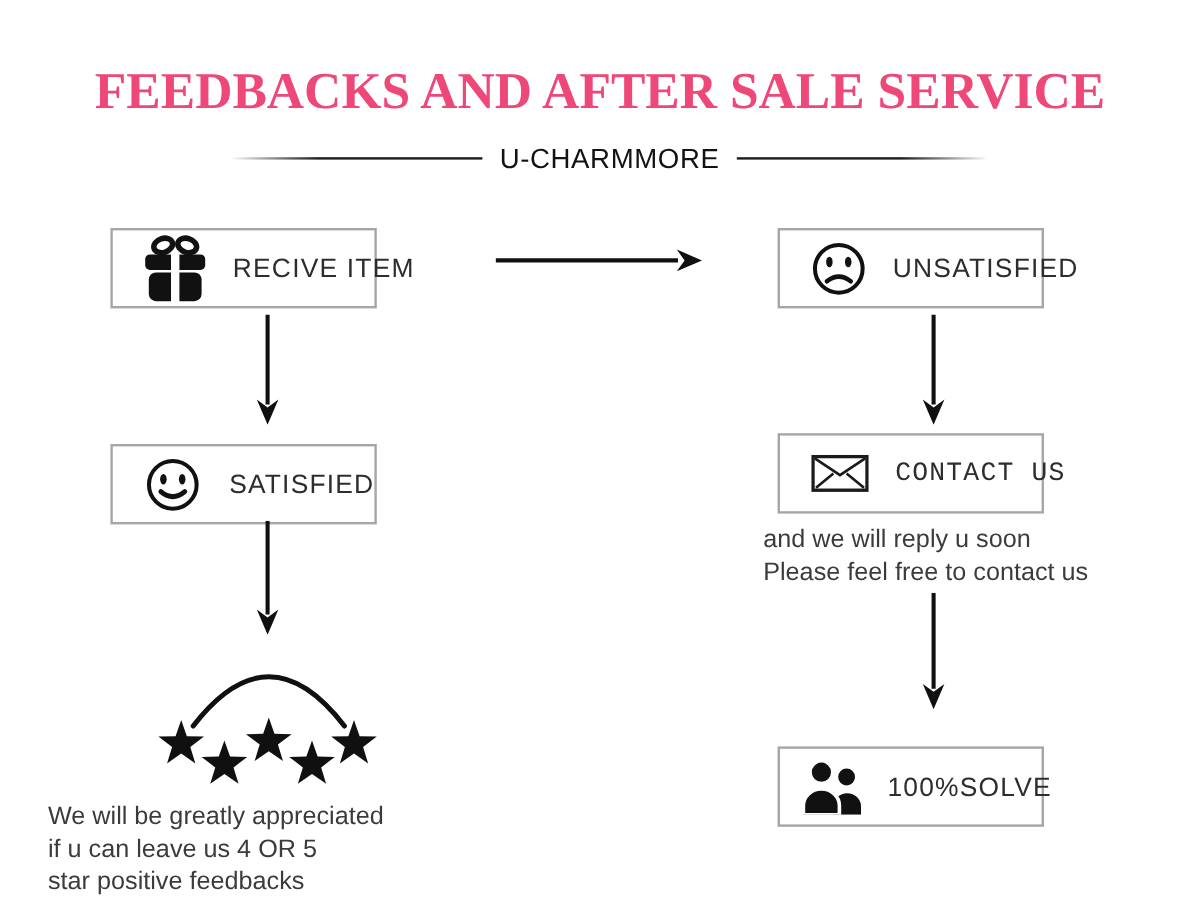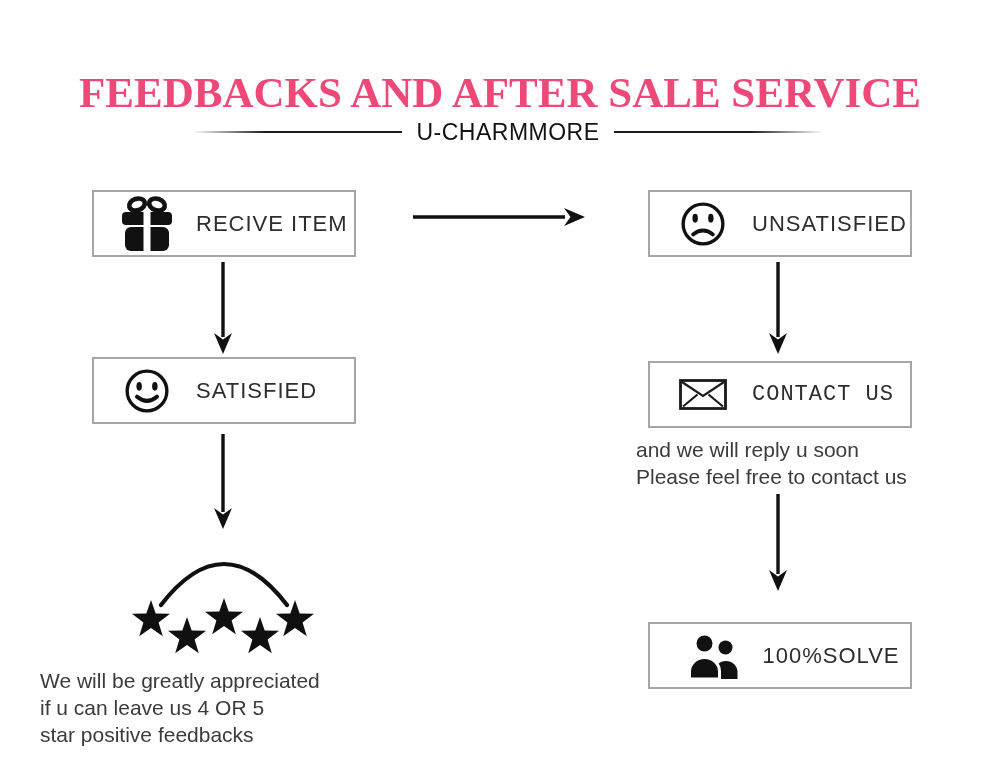--- a/index.html
+++ b/index.html
@@ -1,35 +1,35 @@
 <!DOCTYPE html>
 <html><head>
 <meta charset="utf-8">
 <style>
   html,body{margin:0;padding:0;background:#ffffff;}
   .canvas{
     position:relative;width:1000px;height:758px;background:#ffffff;
     font-family:"Liberation Sans",sans-serif;overflow:hidden;
   }
   .page-title{
-    position:absolute;left:0;right:0;top:54px;margin:16px;
+    position:absolute;left:0;right:0;top:54px;margin:0;
     text-align:center;font-family:"Liberation Serif",serif;
     font-weight:700;font-size:43px;line-height:1.05;color:#EE4878;
     letter-spacing:0px;
   }
   .brand-row{
     position:absolute;left:16px;right:0;top:118px;height:28px;
     display:flex;align-items:center;justify-content:center;gap:14px;
   }
   .brand-name{font-size:23px;color:#121212;letter-spacing:0.5px;white-space:nowrap;}
   .divider-line{height:2px;width:210px;}
   .divider-line.left{background:linear-gradient(to left,#1c1c1c 65%,rgba(28,28,28,0));}
   .divider-line.right{background:linear-gradient(to right,#1c1c1c 65%,rgba(28,28,28,0));}
   .flow-box{
-    position:absolute;width:264px;height:67px;box-sizing:border-box;
+    position:absolute;width:222px;height:67px;box-sizing:border-box;
     border:2px solid #a6a6a6;background:#fff;
     display:flex;align-items:center;padding-left:26px;
   }
   .icon-wrap{width:54px;display:flex;justify-content:center;align-items:center;}
   .box-label{
     margin-left:22px;font-size:22px;color:#2d2d2d;letter-spacing:1px;
     font-weight:300;white-space:nowrap;
   }
   .arrow{position:absolute;}
   .note{
@@ -63,21 +63,21 @@
       </svg>
     </span>
     <span class="box-label">RECIVE ITEM</span>
   </div>
 
   <svg class="arrow" style="left:210px;top:262px;" width="26" height="92">
     <line x1="13" y1="0" x2="13" y2="75" stroke="#101010" stroke-width="3.4"></line>
     <path d="M13,92 L4,71 L13,77.5 L22,71 Z" fill="#101010"></path>
   </svg>
 
-  <div class="flow-box" style="left:92px;top:357px;">
+  <div class="flow-box" style="left:92px;top:370px;">
     <span class="icon-wrap">
       <svg width="46" height="46" viewBox="0 0 44 44">
         <circle cx="22" cy="22" r="19" fill="none" stroke="#111" stroke-width="3.2"></circle>
         <ellipse cx="14.5" cy="17.5" rx="2.6" ry="4.2" fill="#111"></ellipse>
         <ellipse cx="29.5" cy="17.5" rx="2.6" ry="4.2" fill="#111"></ellipse>
         <path d="M12.5,27.5 Q22,35.5 31.5,27.5" fill="none" stroke="#111" stroke-width="4" stroke-linecap="round"></path>
       </svg>
     </span>
     <span class="box-label">SATISFIED</span>
   </div>

